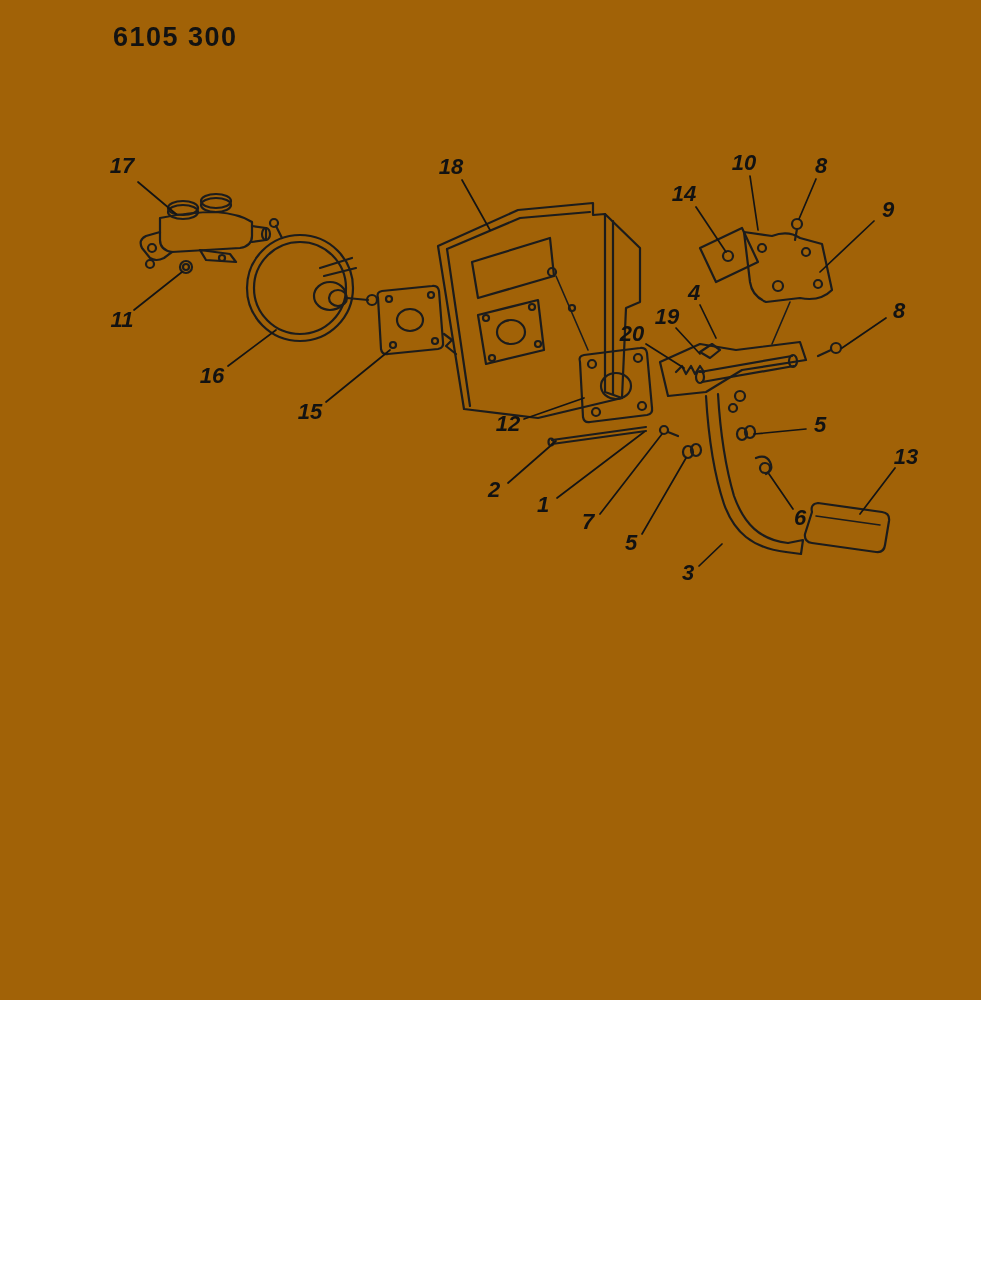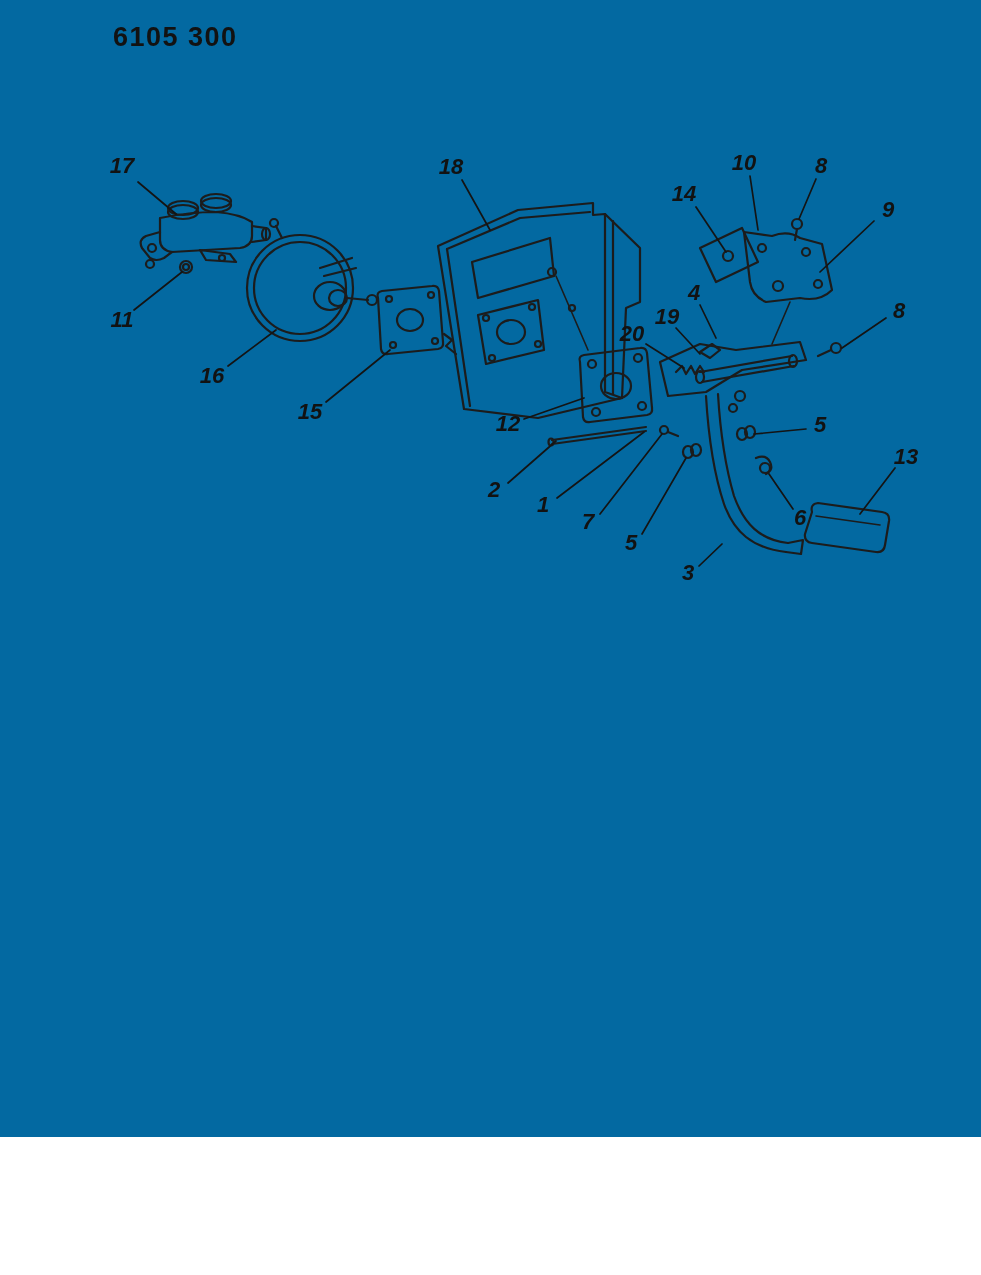--- a/index.html
+++ b/index.html
@@ -3,22 +3,22 @@
 <meta charset="utf-8">
 <style>
   html, body {
     margin: 0;
     padding: 0;
     background: #ffffff;
   }
   .page {
     position: relative;
     width: 981px;
-    height: 1137px;
-    background: #0369a1;
+    height: 1000px;
+    background: #a16207;
     overflow: hidden;
     font-family: "Liberation Sans", sans-serif;
   }
   svg.diagram {
     position: absolute;
     left: 0;
     top: 0;
   }
   .art {
     fill: none;

